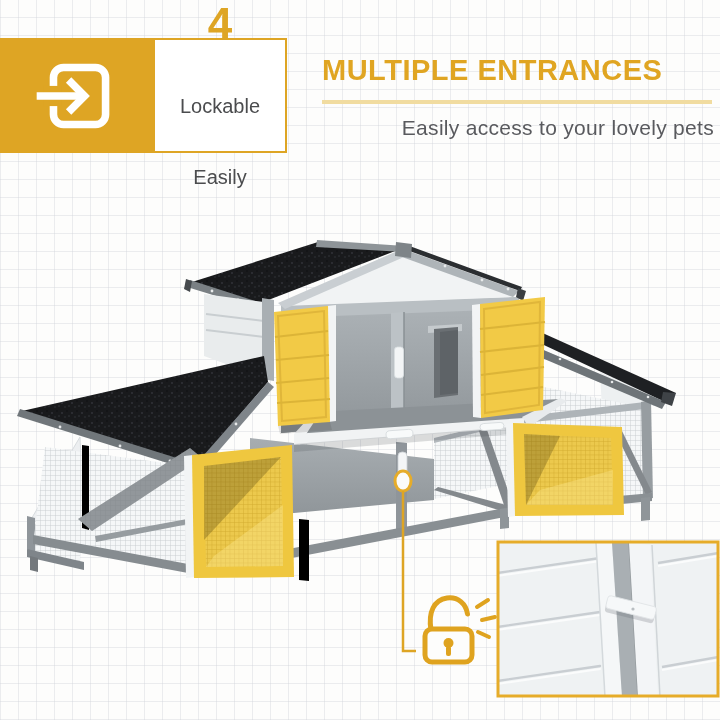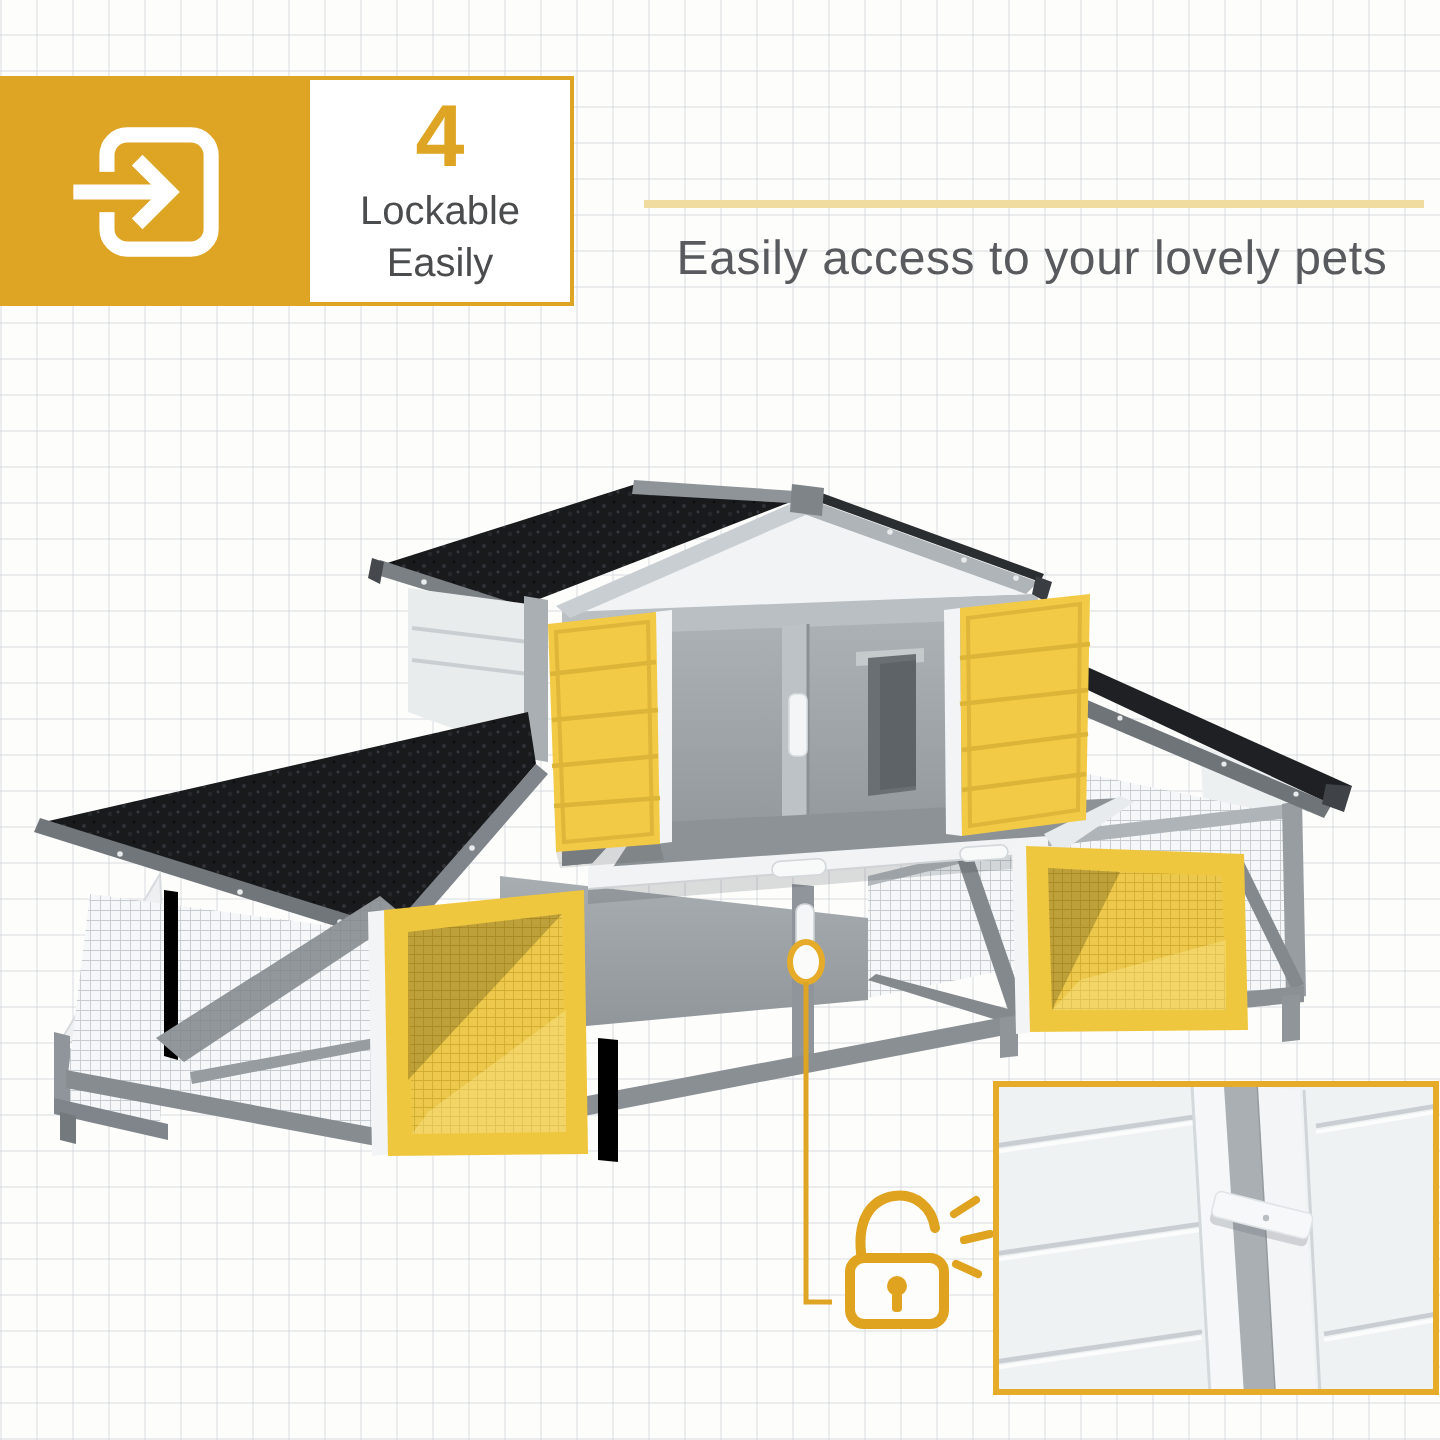--- a/index.html
+++ b/index.html
@@ -10,27 +10,27 @@
       repeating-linear-gradient(0deg, rgba(206,209,216,.38) 0 1px, transparent 1px 18px),
       repeating-linear-gradient(90deg, rgba(206,209,216,.38) 0 1px, transparent 1px 18px);
   }
   
   .badge{position:absolute;left:0;top:38px;height:115px;display:flex;}
   .badge-icon-box{width:153px;height:115px;background:var(--gold,#DEA524);
     display:flex;align-items:center;justify-content:center;}
   .badge-text-box{width:130px;height:111px;background:#fff;border:2px solid var(--gold,#DEA524);
     display:flex;flex-direction:column;align-items:center;justify-content:center;}
   .badge-count{font-size:44px;font-weight:bold;color:var(--gold,#DEA524);line-height:1.0;margin-bottom:2px;}
-  .badge-line{font-size:20px;color:#4b4c4e;line-height:1.3;}
+  .badge-line{font-size:20px;color:#4b4c4e;line-height:1.3;margin-top:45px;}
   
   .title{position:absolute;left:322px;top:54px;width:396px;font-size:29px;font-weight:bold;
     letter-spacing:.5px;color:var(--title_gold,#E0A522);white-space:nowrap;}
   .divider{position:absolute;left:322px;top:100px;width:390px;height:4px;background:var(--divider,#F1DCA0);}
-  .subtitle{position:absolute;left:318px;top:116px;width:396px;text-align:center;
-    font-size:24px;color:var(--subtitle_gray,#595A5E);letter-spacing:.3px;}
+  .subtitle{position:absolute;left:318px;top:116px;width:396px;text-align:right;
+    font-size:21px;color:var(--subtitle_gray,#595A5E);letter-spacing:.3px;}
   
   .scene{position:absolute;left:0;top:0;width:720px;height:720px;}
 </style>
 </head>
 <body>
 
 <div class="stage">
 
   <div class="badge">
     <div class="badge-icon-box">
@@ -41,20 +41,21 @@
         <polyline points="40,31 59,50 40,69" fill="none" stroke="#ffffff" stroke-width="9" stroke-linecap="butt" stroke-linejoin="miter"></polyline>
       </svg>
     </div>
     <div class="badge-text-box">
       <div class="badge-count">4</div>
       <div class="badge-line">Lockable</div>
       <div class="badge-line">Easily</div>
     </div>
   </div>
 
+  <div class="title">MULTIPLE ENTRANCES</div>
   <div class="divider"></div>
   <div class="subtitle">Easily access to your lovely pets</div>
 
   <svg class="scene" viewBox="0 0 720 720">
     <defs>
       <pattern id="mesh" width="5" height="5" patternUnits="userSpaceOnUse">
         <rect width="5" height="5" fill="#F5F7F8"></rect>
         <path d="M0 0H5M0 0V5" stroke="#C6CBCF" stroke-width="0.9"></path>
       </pattern>
       <pattern id="meshY" width="4.5" height="4.5" patternUnits="userSpaceOnUse">

